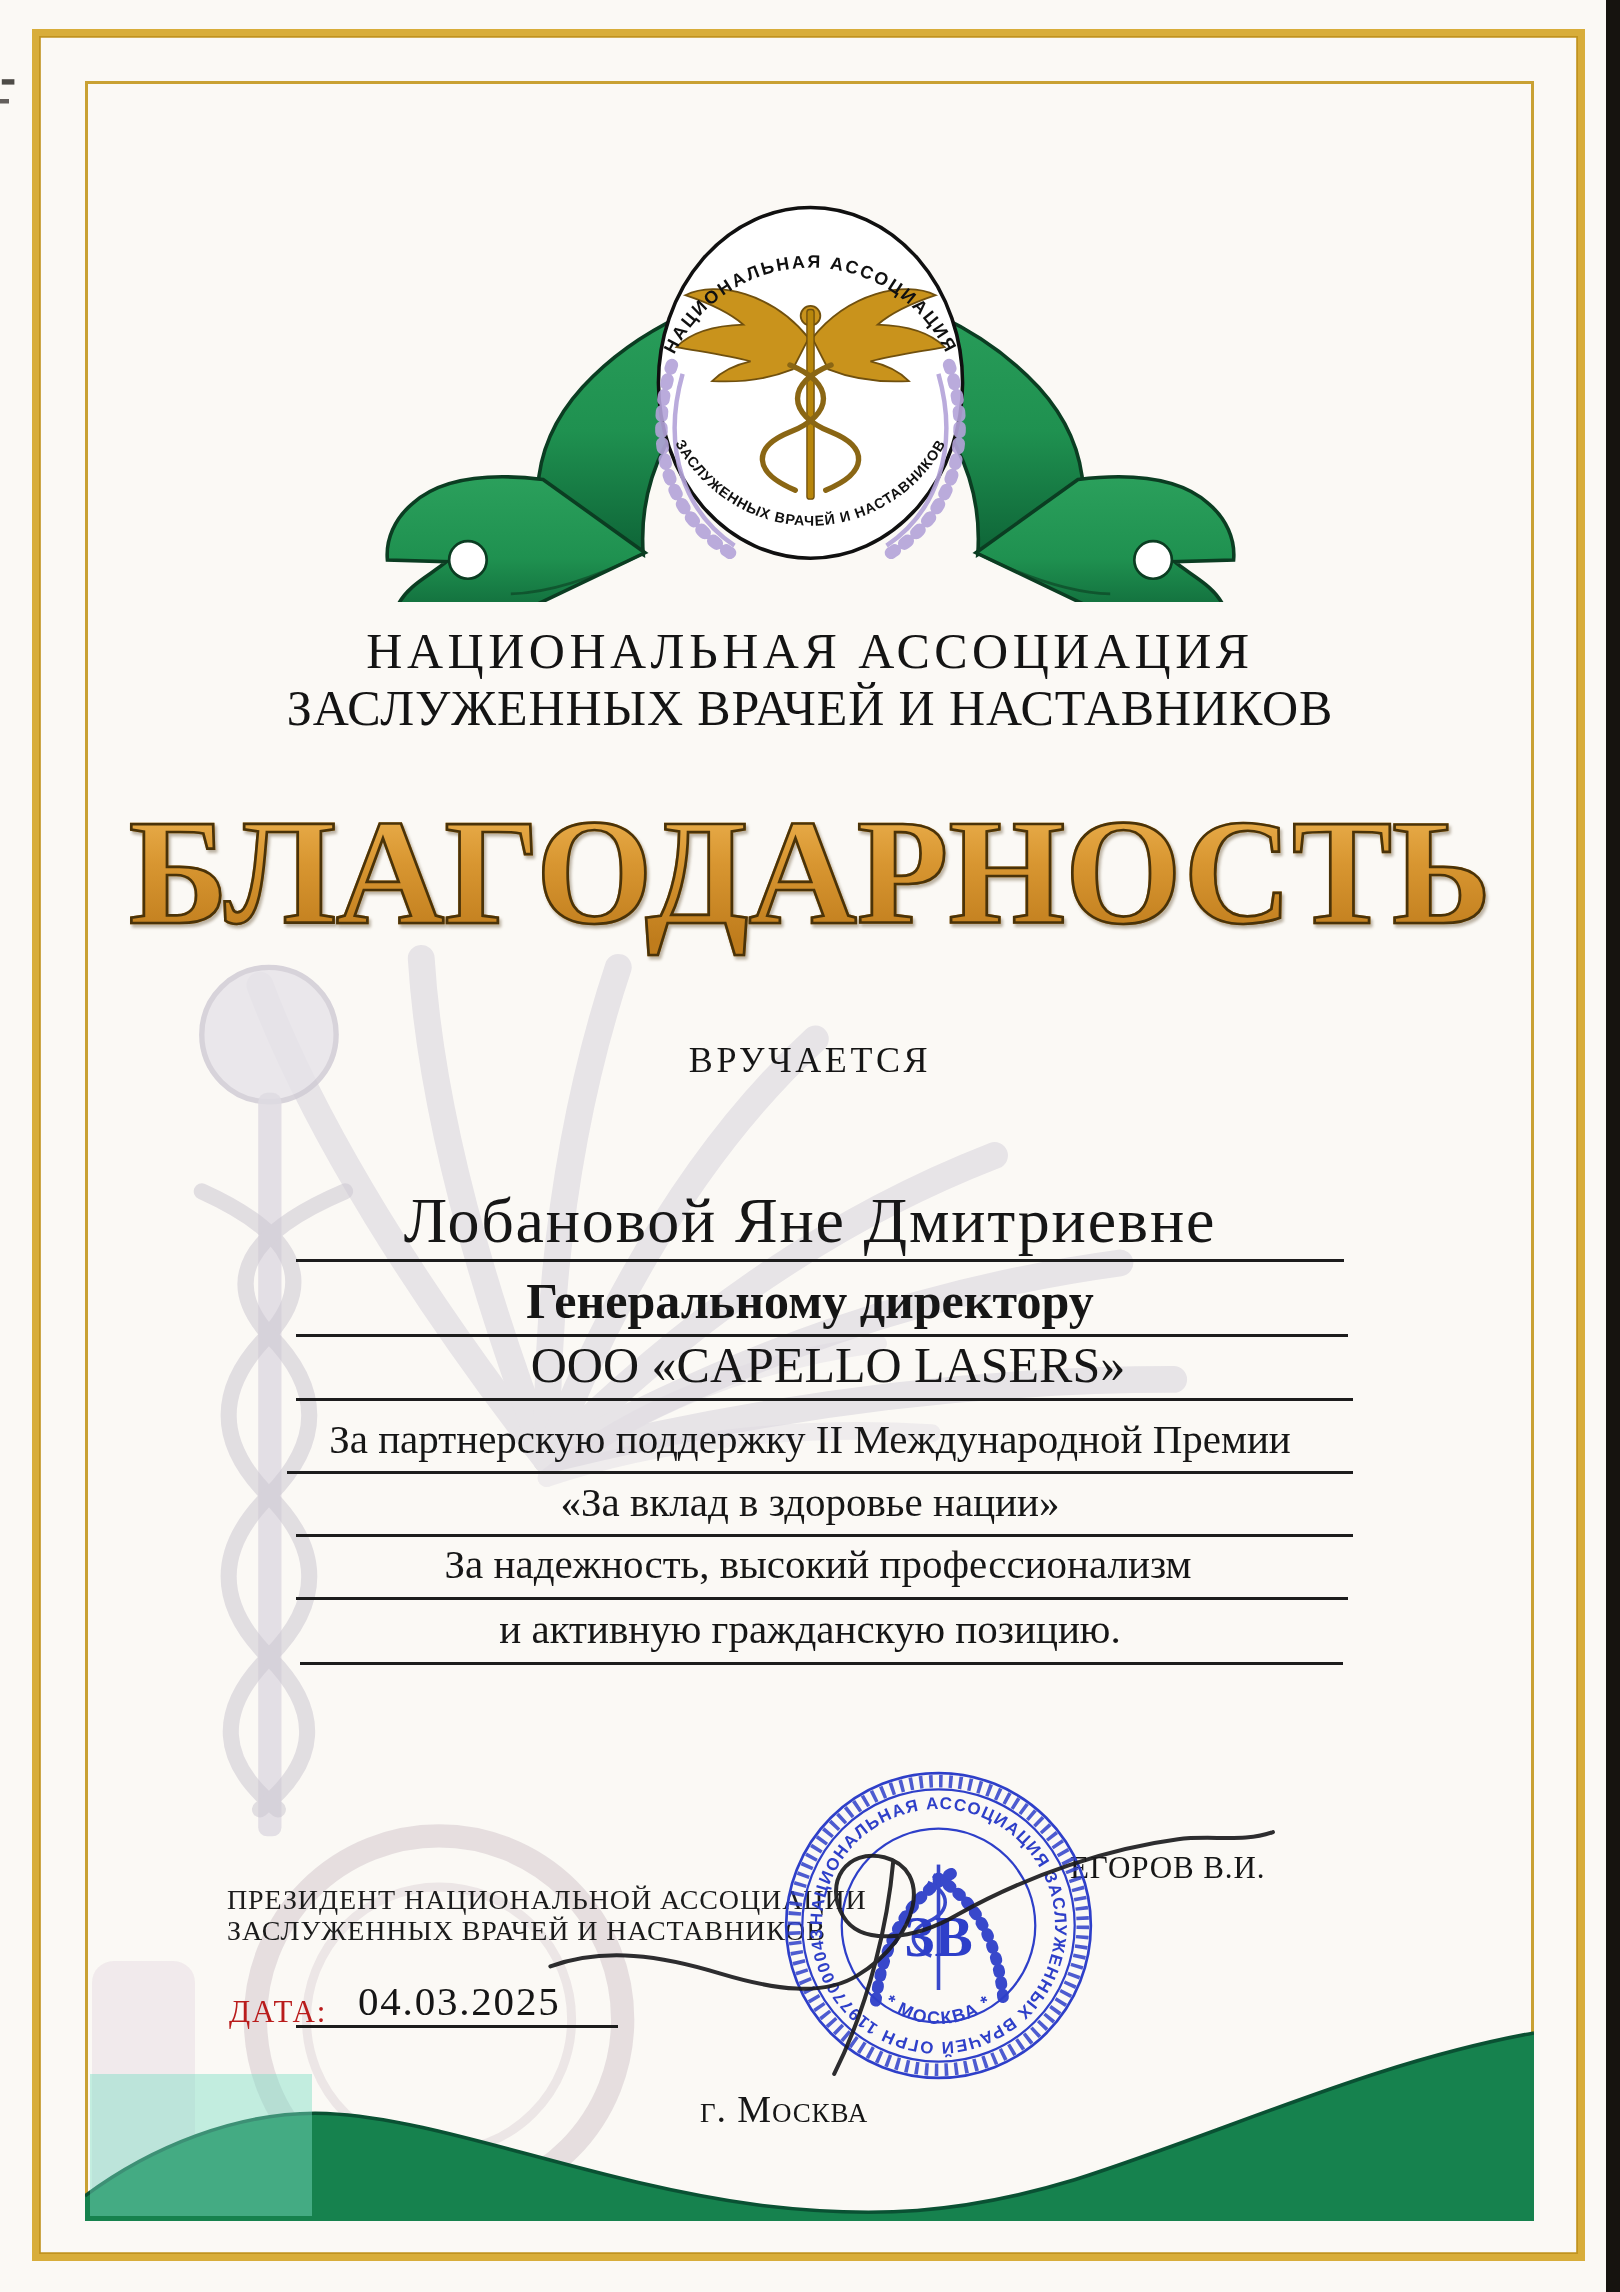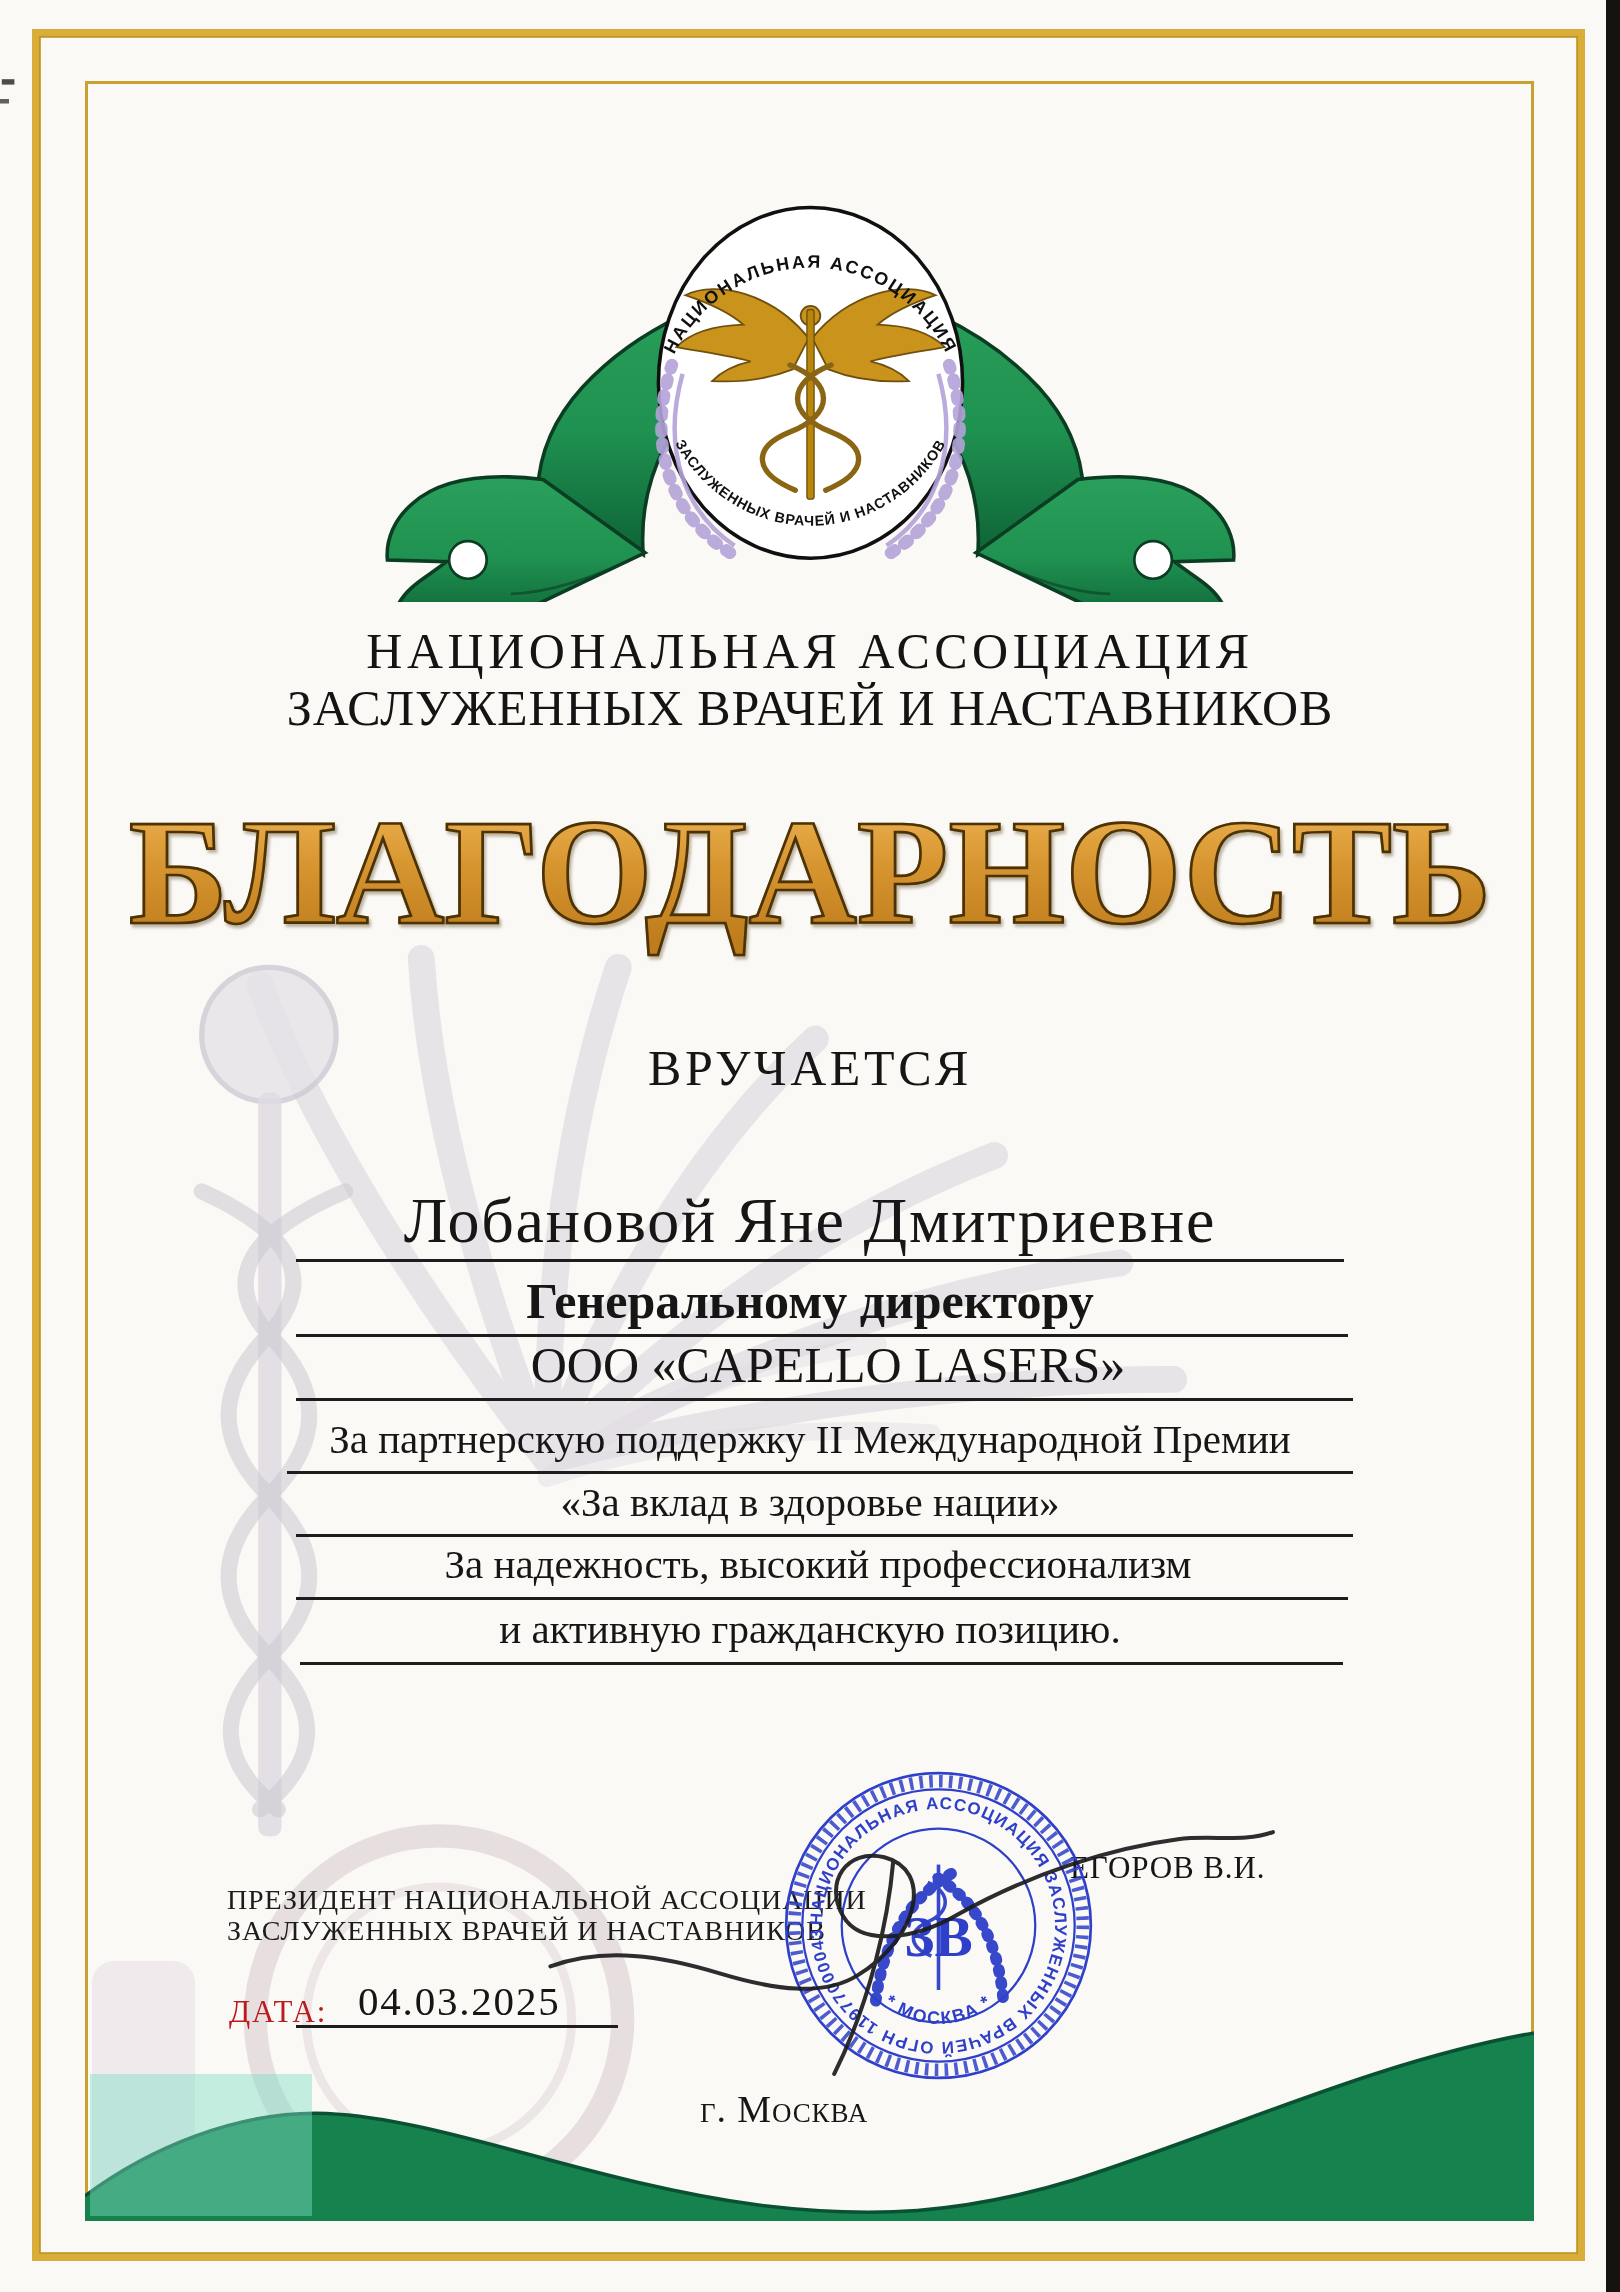--- a/index.html
+++ b/index.html
@@ -26,21 +26,21 @@
   .assoc-line{ font-size:50px; color:#141414; white-space:nowrap; }
   .assoc-1{ top:622px; letter-spacing:4.5px; }
   .assoc-2{ top:679px; letter-spacing:0.9px; }
   .big-title{
     top:786px; font-size:150px; font-weight:bold; letter-spacing:0px; white-space:nowrap;
     background:linear-gradient(180deg,#eeb452 8%,#d89631 45%,#bf7c1c 90%);
     -webkit-background-clip:text; background-clip:text; color:transparent;
     -webkit-text-stroke:2.7px #4a3309;
     filter:drop-shadow(2.7px 3.6px 1.8px rgba(70,45,10,.35));
   }
-  .presented{ top:1039px; font-size:50px; letter-spacing:3.6px; }
+  .presented{ top:1039px; font-size:36px; letter-spacing:3.6px; }
   .l-name{ top:1184px; font-size:64px; letter-spacing:1.8px; }
   .l-role{ top:1272px; font-size:50px;font-weight:bold; }
   .l-company{ top:1336px; font-size:50px;margin-left:18px; }
   .l-reason{ font-size:41px; }
   .r1{ top:1415px; } .r2{ top:1478px; } .r3{ top:1540px;padding-left:8px; } .r4{ top:1605px; }
   .rule{ height:2.7px; background:#1d1d1d; }
   .president{
     left:227px; width:806px; font-size:28px; letter-spacing:0.9px; color:#1c1c1c; white-space:nowrap;
   }
   .signer{ left:1070px; top:1850px; font-size:31px; letter-spacing:0.9px; }

